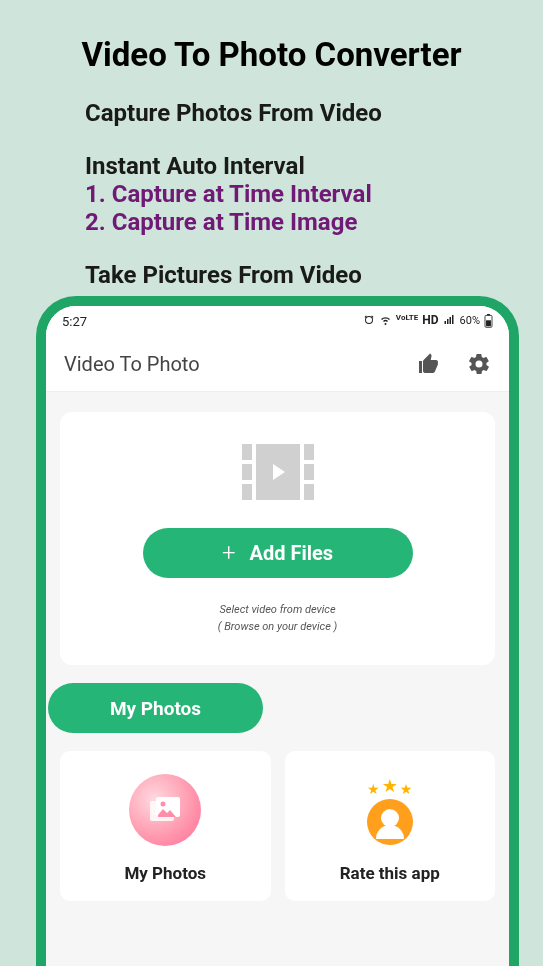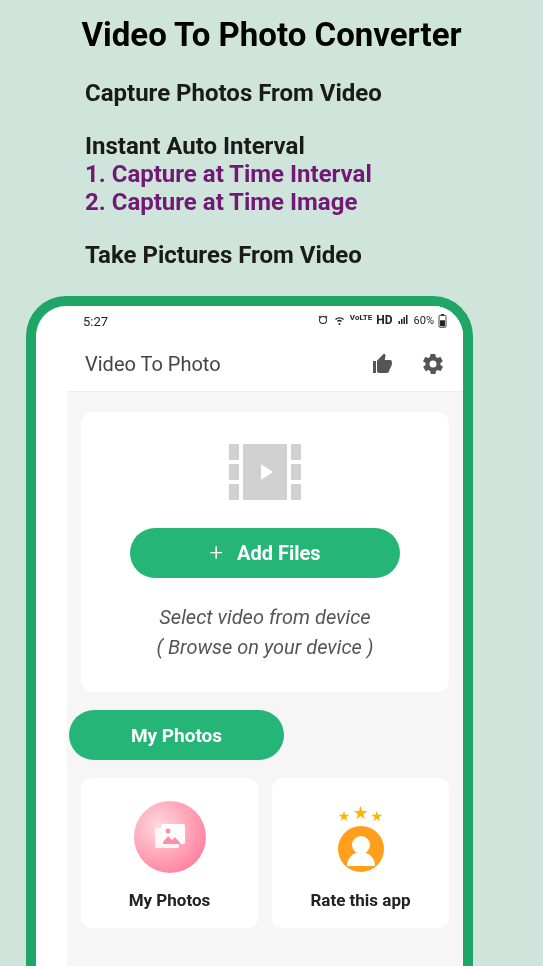--- a/index.html
+++ b/index.html
@@ -1,40 +1,40 @@
 <!DOCTYPE html>
 <html><head>
 <meta charset="utf-8">
 <style>
 * { margin: 0; padding: 0; box-sizing: border-box; font-family: -apple-system, BlinkMacSystemFont, 'Segoe UI', Roboto, sans-serif; }
 body { width: 543px; height: 966px; background: #cfe5dc; overflow: hidden; }
-.header-block { padding: 15px 30px 20px 30px; }
+.header-block { padding: 35px 30px 20px 30px; }
 .main-title { font-size: 33px; font-weight: 700; color: #000; text-align: center; margin-bottom: 25px; }
 .subtitle-1 { font-size: 24px; font-weight: 700; color: #1a1a1a; margin-left: 55px; margin-bottom: 25px; }
 .section-heading { font-size: 24px; font-weight: 700; color: #1a1a1a; margin-left: 55px; }
 .section-line { font-size: 24px; font-weight: 700; color: #701a75; margin-left: 55px; }
 .subtitle-2 { font-size: 24px; font-weight: 700; color: #1a1a1a; margin-left: 55px; margin-top: 25px; }
-.phone-frame { position: absolute; left: 26px; top: 296px; width: 447px; height: 670px; background: #fff; border: 10px solid #1fa565; border-bottom: none; border-radius: 40px 40px 0 0; overflow: hidden; padding-left: 31px; }
+.phone-frame { position: absolute; left: 36px; top: 296px; width: 483px; height: 670px; background: #fff; border: 10px solid #1fa565; border-bottom: none; border-radius: 40px 40px 0 0; overflow: hidden; }
 .phone-inner { width: 100%; height: 100%; background: #f6f6f6; display: flex; flex-direction: column; }
 .status-bar { height: 30px; background: #fff; display: flex; justify-content: space-between; align-items: center; padding: 0 16px; font-size: 13px; color: #222; }
 .status-left { font-weight: 400; }
 .status-right { display: flex; align-items: flex-start; gap: 4px; font-size: 11px; }
 .app-bar { height: 56px; background: #fff; display: flex; align-items: center; justify-content: space-between; padding: 0 18px; border-bottom: 1px solid #eee; gap: 42px; }
 .app-title { font-size: 20px; font-weight: 400; color: #444; }
 .app-bar-icons { display: flex; gap: 26px; align-items: center; }
 .content-area { flex: 1; padding: 20px 14px 0 14px; overflow: hidden; }
 .upload-card { background: #fff; border-radius: 12px; padding: 32px 20px 30px 20px; text-align: center; }
 .video-clip-icon { width: 72px; height: 56px; margin: 0 auto 28px auto; position: relative; display: flex; gap: 4px; align-items: stretch; justify-content: center; }
 .strip { width: 10px; display: flex; flex-direction: column; gap: 4px; }
 .strip-block { flex: 1; background: #d0d0d0; }
 .center-block { width: 44px; background: #d0d0d0; display: flex; align-items: center; justify-content: center; }
 .play-tri { width: 0; height: 0; border-left: 12px solid #fff; border-top: 8px solid transparent; border-bottom: 8px solid transparent; margin-left: 3px; }
 .add-btn { width: 270px; height: 50px; background: #25b576; border-radius: 28px; display: flex; align-items: center; justify-content: center; gap: 14px; margin: 0 auto 24px auto; color: #fff; font-size: 20px; font-weight: 700; cursor: pointer; }
 .plus { font-size: 24px; font-weight: 300; }
-.hint-text { font-size: 20px; font-style: italic; color: #555; line-height: 1.5; }
+.hint-text { font-size: 11px; font-style: italic; color: #555; line-height: 1.5; }
 .tab-pill { width: 215px; height: 50px; background: #25b576; border-radius: 28px; display: flex; align-items: center; justify-content: center; color: #fff; font-size: 19px; font-weight: 700; margin: 18px 0 18px -12px; cursor: pointer; }
 .cards-row { display: flex; gap: 14px; }
 .action-card { flex: 1; background: #fff; border-radius: 10px; padding: 20px 10px 18px 10px; text-align: center; cursor: pointer; }
 .card-icon-wrap { height: 78px; display: flex; align-items: center; justify-content: center; margin-bottom: 14px; }
 .card-label { font-size: 17px; font-weight: 700; color: #222; }
 .photo-circle { width: 72px; height: 72px; border-radius: 50%; background: radial-gradient(circle at 35% 35%, #ffd9df 0%, #ff9bb0 55%, #ff6a93 100%); display: flex; align-items: center; justify-content: center; }
 .rate-wrap { display: flex; flex-direction: column; align-items: center; gap: 2px; }
 .stars-row { display: flex; gap: 2px; }
 .star { color: #ffb400; font-size: 18px; }
 .avatar-circle { width: 46px; height: 46px; border-radius: 50%; background: #ff9f1c; display: flex; align-items: center; justify-content: center; }

